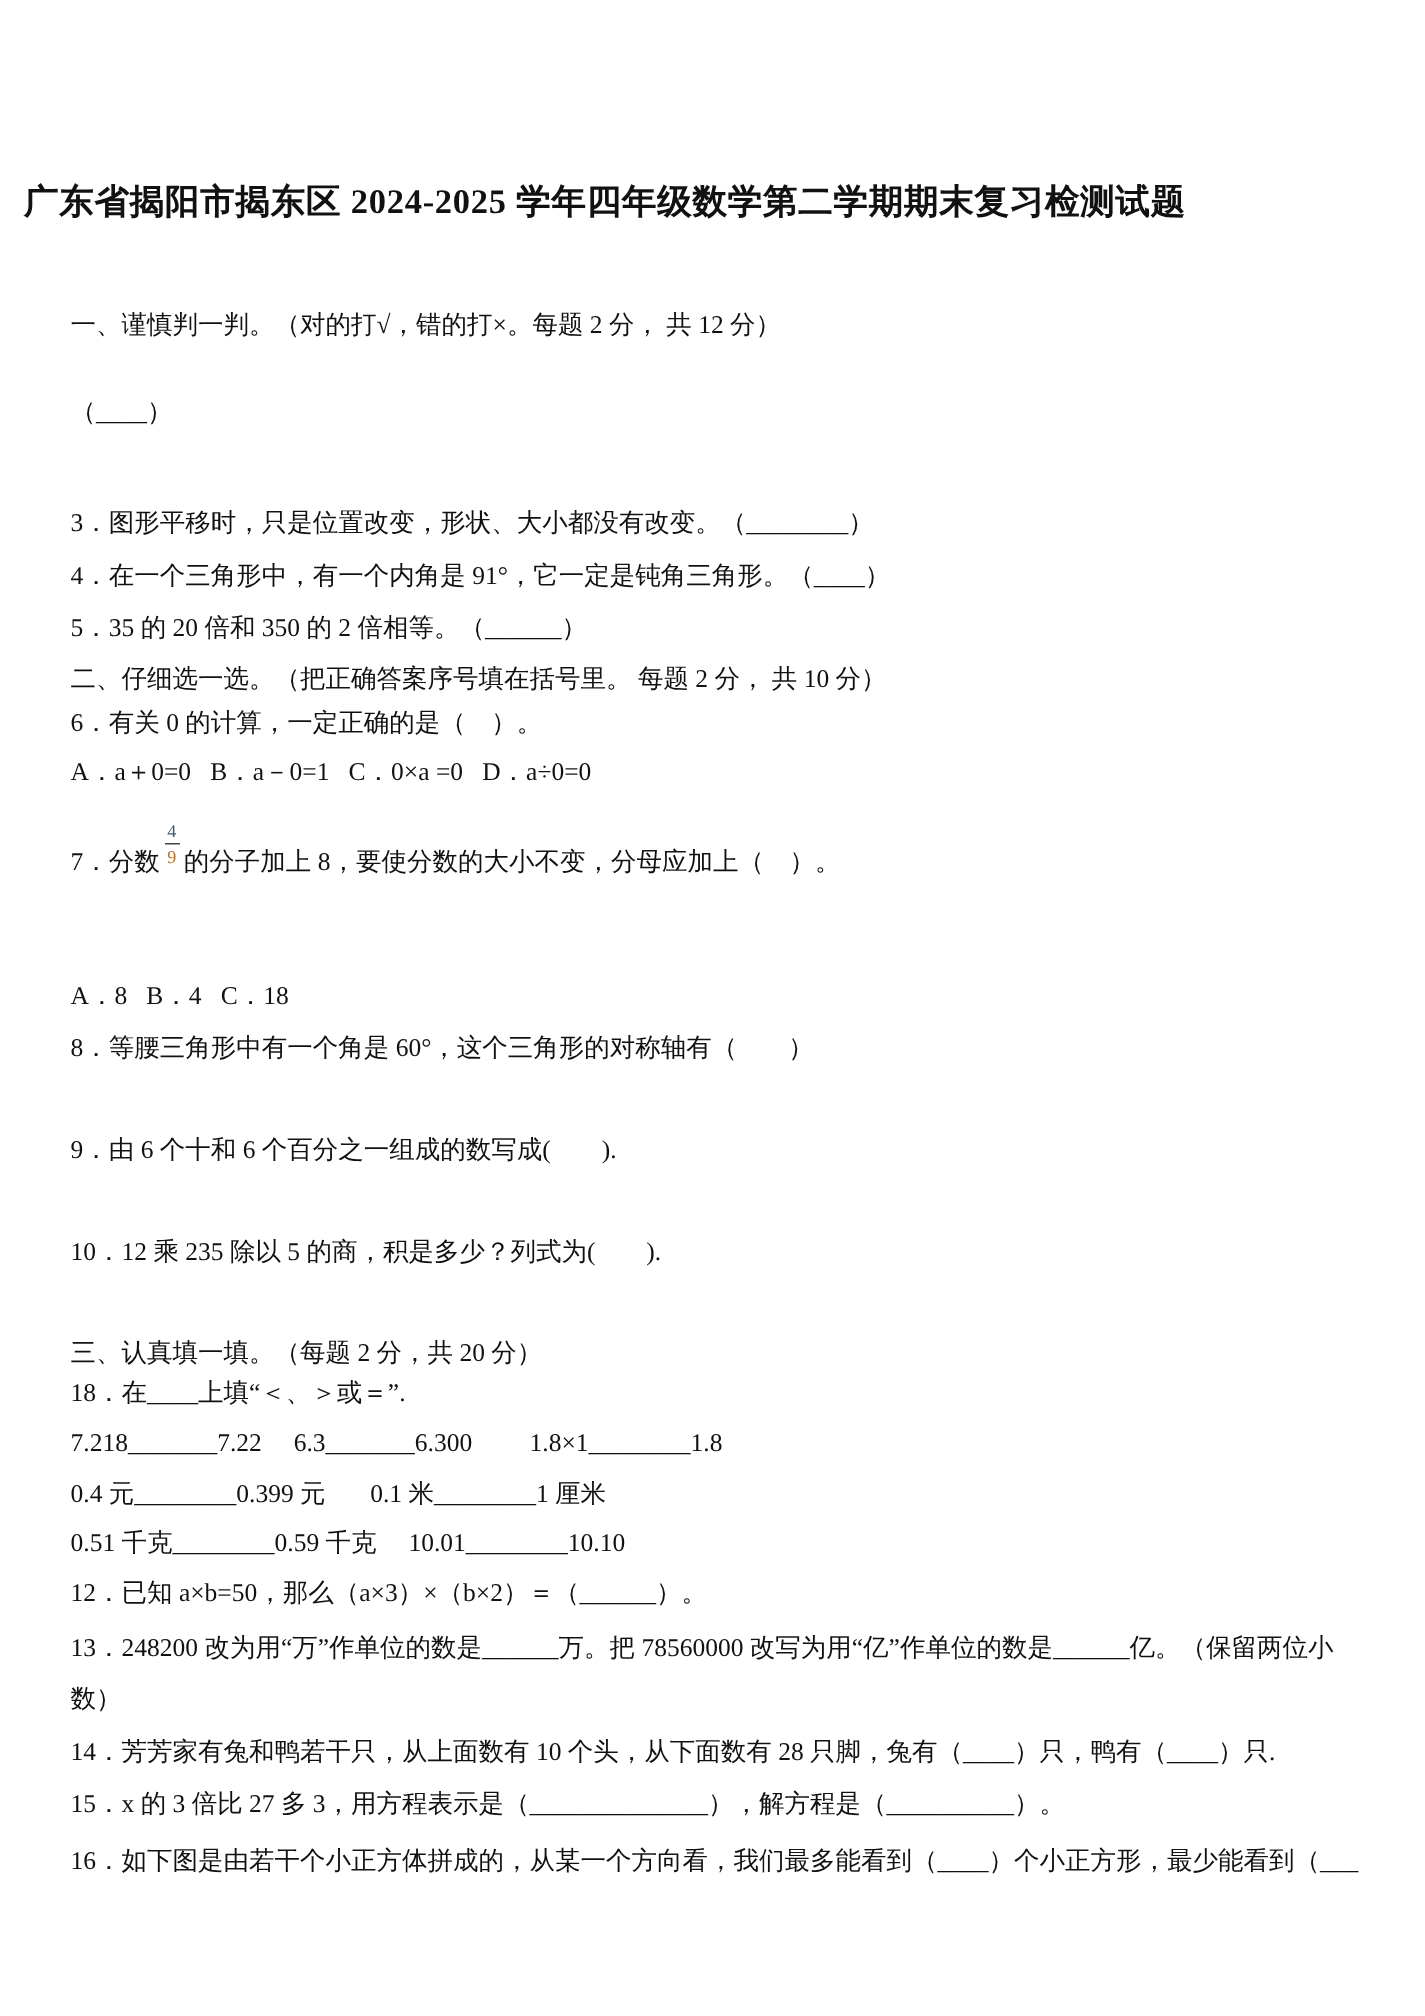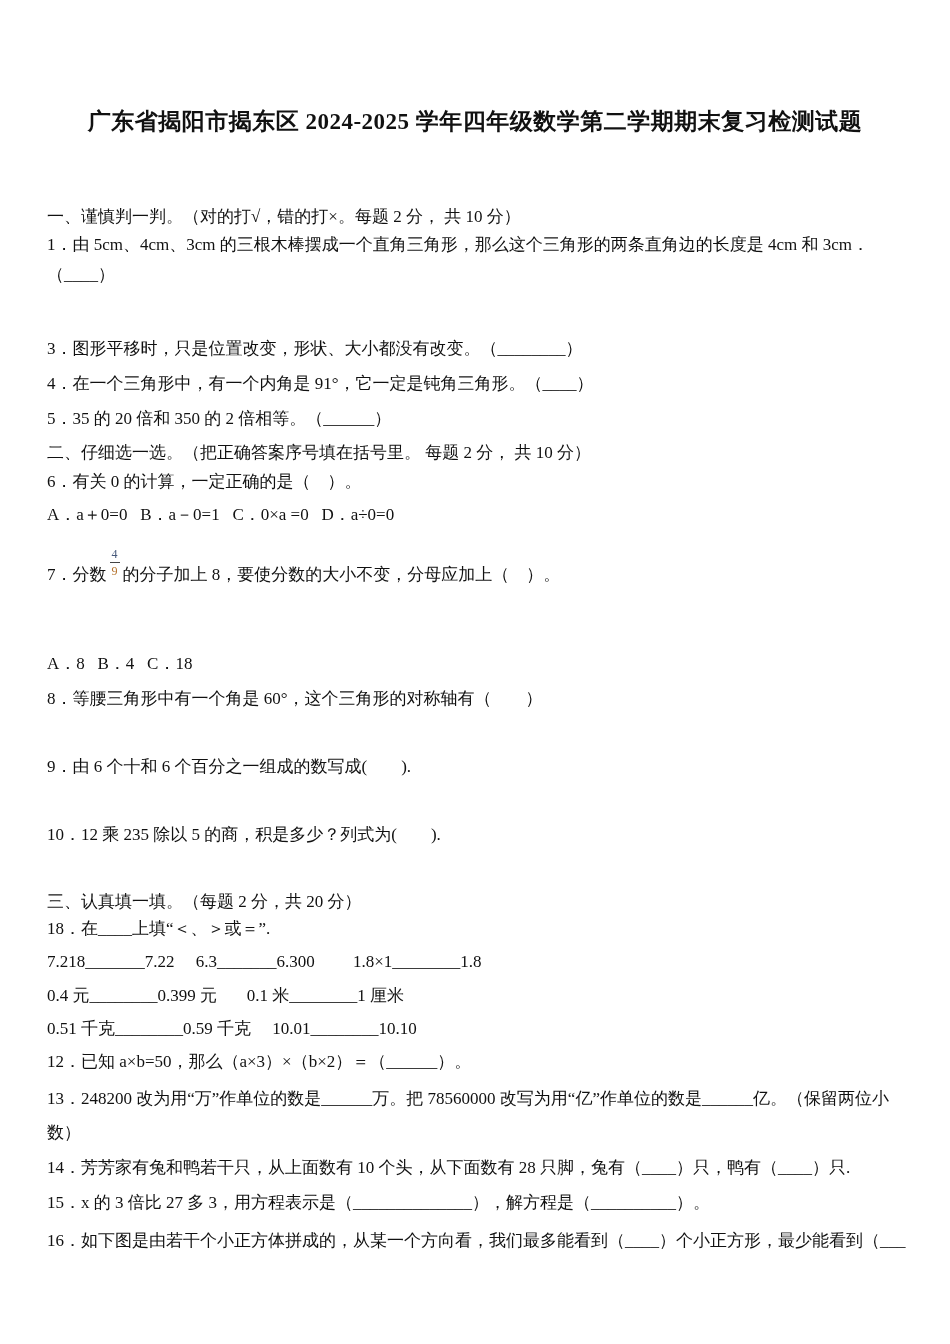--- a/index.html
+++ b/index.html
@@ -7,22 +7,22 @@
     position:relative;
     width:950px;height:1344px;
     margin:0 auto;
     background:#ffffff;
     font-family:"Liberation Serif","DejaVu Serif",serif;
     color:#111111;
     overflow:hidden;
   }
   .title{
     position:absolute;left:0;right:0;top:103px;
-    margin:3px;
-    text-align:center;
+    margin:16px;
+    text-align:left;
     font-size:23px;
     font-weight:bold;
     letter-spacing:0.5px;
   }
   .line{
     position:absolute;left:47px;right:28px;
     font-size:17px;
     line-height:27px;
     height:28px;
     white-space:pre;
@@ -51,22 +51,21 @@
     padding-top:2px;
   }
 </style>
 </head>
 <body>
 
 <div class="page">
 
   <h1 class="title">广东省揭阳市揭东区 2024-2025 学年四年级数学第二学期期末复习检测试题</h1>
 
-  <div class="line" style="top:203px">一、谨慎判一判。（对的打√，错的打×。每题 2 分， 共 10 分）</div>
-  <div class="line" style="top:231px">1．由 5cm、4cm、3cm 的三根木棒摆成一个直角三角形，那么这个三角形的两条直角边的长度是 4cm 和 3cm．</div>
+  <div class="line" style="top:203px">一、谨慎判一判。（对的打√，错的打×。每题 2 分， 共 12 分）</div>
   <div class="line" style="top:261px">（____）</div>
   <div class="line" style="top:335px">3．图形平移时，只是位置改变，形状、大小都没有改变。（________）</div>
   <div class="line" style="top:370px">4．在一个三角形中，有一个内角是 91°，它一定是钝角三角形。（____）</div>
   <div class="line" style="top:405px">5．35 的 20 倍和 350 的 2 倍相等。（______）</div>
 
   <div class="line" style="top:439px">二、仔细选一选。（把正确答案序号填在括号里。 每题 2 分， 共 10 分）</div>
   <div class="line" style="top:468px">6．有关 0 的计算，一定正确的是（　）。</div>
   <div class="line" style="top:501px">A．a＋0=0   B．a－0=1   C．0×a =0   D．a÷0=0</div>
 
   <div class="line" style="top:561px;overflow:visible"><span>7．分数</span><span class="frac"><span class="frac-num">4</span><span class="frac-den">9</span></span><span>的分子加上 8，要使分数的大小不变，分母应加上（　）。</span></div>

